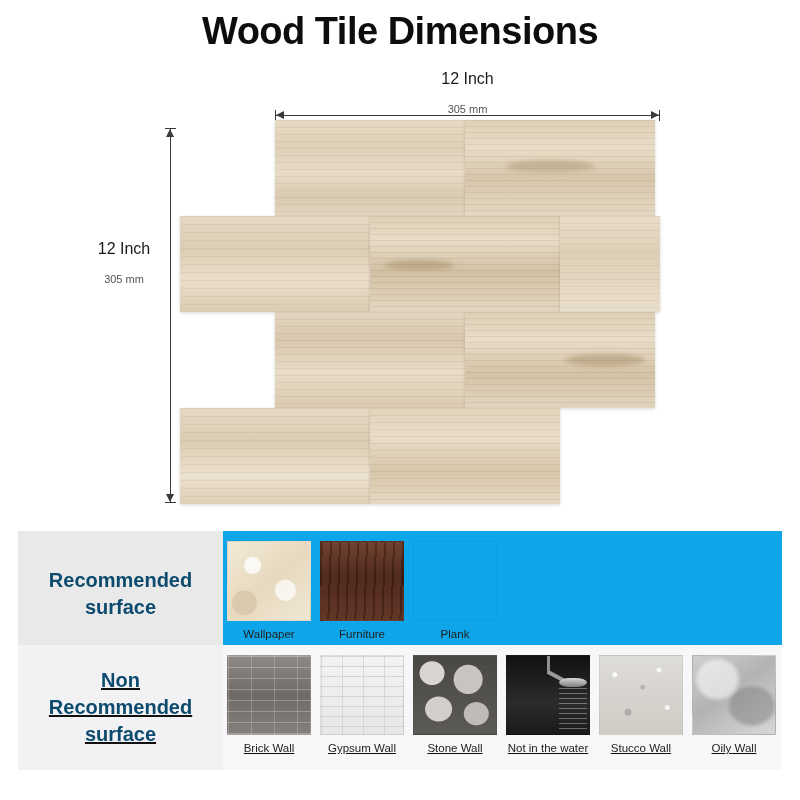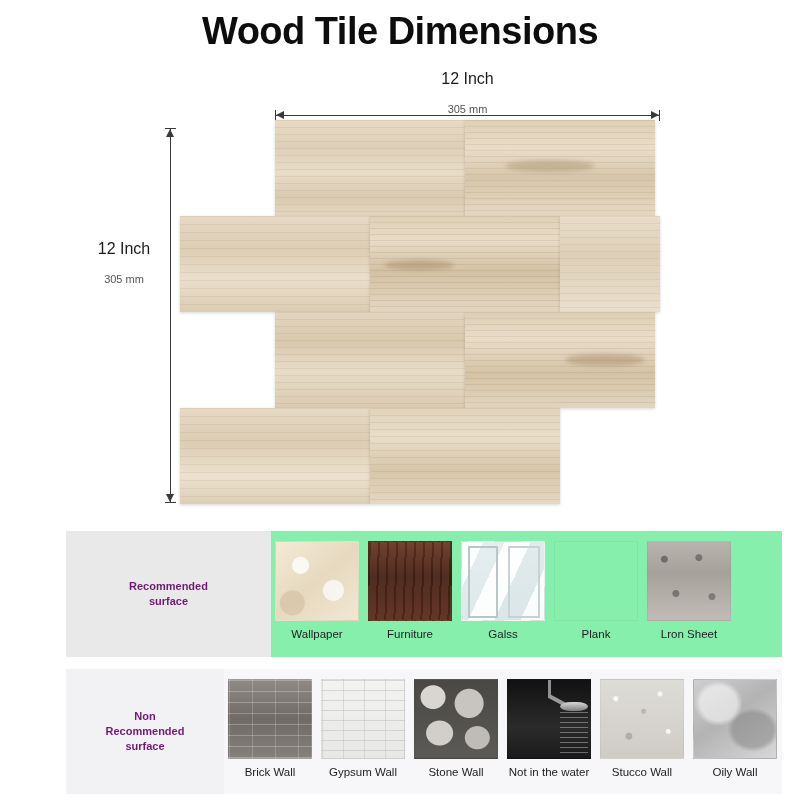--- a/index.html
+++ b/index.html
@@ -160,39 +160,38 @@
     width: 764px;
     height: 251px;
   }
   .row {
     position: absolute;
     left: 0;
     width: 764px;
     display: flex;
   }
   .row-rec  { top: 0;   height: 126px; }
-  .row-non  { top: 138px; height: 125px; }
+  .row-non  { top: 114px; height: 125px; text-decoration: underline; }
   .row-rec .label-cell { background: #e9e9e9; }
   .row-non .label-cell { background: #f2f2f5; }
-  .row-rec .cells-cell { background: #86efac; }
+  .row-rec .cells-cell { background: #0ea5e9; }
   .row-non .cells-cell { background: #f7f7f9; }
 
   .label-cell {
     width: 205px;
     display: flex;
     align-items: center;
     justify-content: center;
     text-align: center;
-    font-size: 11px;
+    font-size: 20px;
     font-weight: bold;
-    color: #701a75;
+    color: #0c4a6e;
     line-height: 1.35;
     padding: 0 6px;
     box-sizing: border-box;
-    margin-left: 48px;
   }
   .cells-cell {
     flex: 1;
     display: flex;
     align-items: flex-start;
     justify-content: flex-start;
     padding-top: 10px;
     box-sizing: border-box;
   }
   .swatch-item {
@@ -327,48 +326,30 @@
           <div class="swatch-label">Wallpaper</div>
         </div>
 
         <div class="swatch-item">
           <div class="swatch" style="background:
                  repeating-linear-gradient(92deg, rgba(0,0,0,0.18) 0 2px, rgba(255,255,255,0.04) 2px 9px),
                  linear-gradient(180deg,#6b3a26 0%,#4a2317 45%,#5d2f1f 100%);"></div>
           <div class="swatch-label">Furniture</div>
         </div>
 
-        <div class="swatch-item">
-          <div class="swatch" style="background:
-                 linear-gradient(115deg, rgba(255,255,255,0.85) 0 18%, rgba(220,232,233,0.5) 18% 36%, rgba(255,255,255,0.9) 36% 58%, rgba(215,228,230,0.55) 58% 80%, rgba(255,255,255,0.85) 80% 100%),
-                 linear-gradient(180deg,#eef4f4 0%,#dde8e9 100%);">
-            <div style="position:absolute; left:6px; top:4px; width:30px; height:72px; border:2px solid #b9c6c8; box-sizing:border-box;"></div>
-            <div style="position:absolute; left:46px; top:4px; width:32px; height:72px; border:2px solid #c6d2d3; box-sizing:border-box;"></div>
-          </div>
-          <div class="swatch-label">Galss</div>
-        </div>
 
 
         <div class="swatch-item">
           <div class="swatch" style="background:
                  repeating-linear-gradient(90deg, rgba(140,102,60,0.35) 0 1px, rgba(255,255,255,0) 1px 12px),
                  linear-gradient(90deg,#e7c79a 0%,#d9b37f 40%,#eed3aa 70%,#dcb customize 100%),
                  linear-gradient(180deg,#e9caa0 0%,#d6ae7a 100%);"></div>
           <div class="swatch-label">Plank</div>
         </div>
 
-        <div class="swatch-item">
-          <div class="swatch" style="background:
-                 radial-gradient(circle at 20% 22%, rgba(60,60,60,0.55) 0 3px, rgba(0,0,0,0) 4px),
-                 radial-gradient(circle at 62% 20%, rgba(60,60,60,0.5) 0 3px, rgba(0,0,0,0) 4px),
-                 radial-gradient(circle at 34% 66%, rgba(60,60,60,0.5) 0 3px, rgba(0,0,0,0) 4px),
-                 radial-gradient(circle at 78% 70%, rgba(60,60,60,0.45) 0 3px, rgba(0,0,0,0) 4px),
-                 linear-gradient(180deg,#b9b3ae 0%,#a7a19c 40%,#c2bcb7 100%);"></div>
-          <div class="swatch-label">Lron Sheet</div>
-        </div>
 
       </div>
     </div>
 
     <div class="row row-non">
       <div class="label-cell">
         <div>
           <div>Non</div>
           <div>Recommended</div>
           <div>surface</div>

